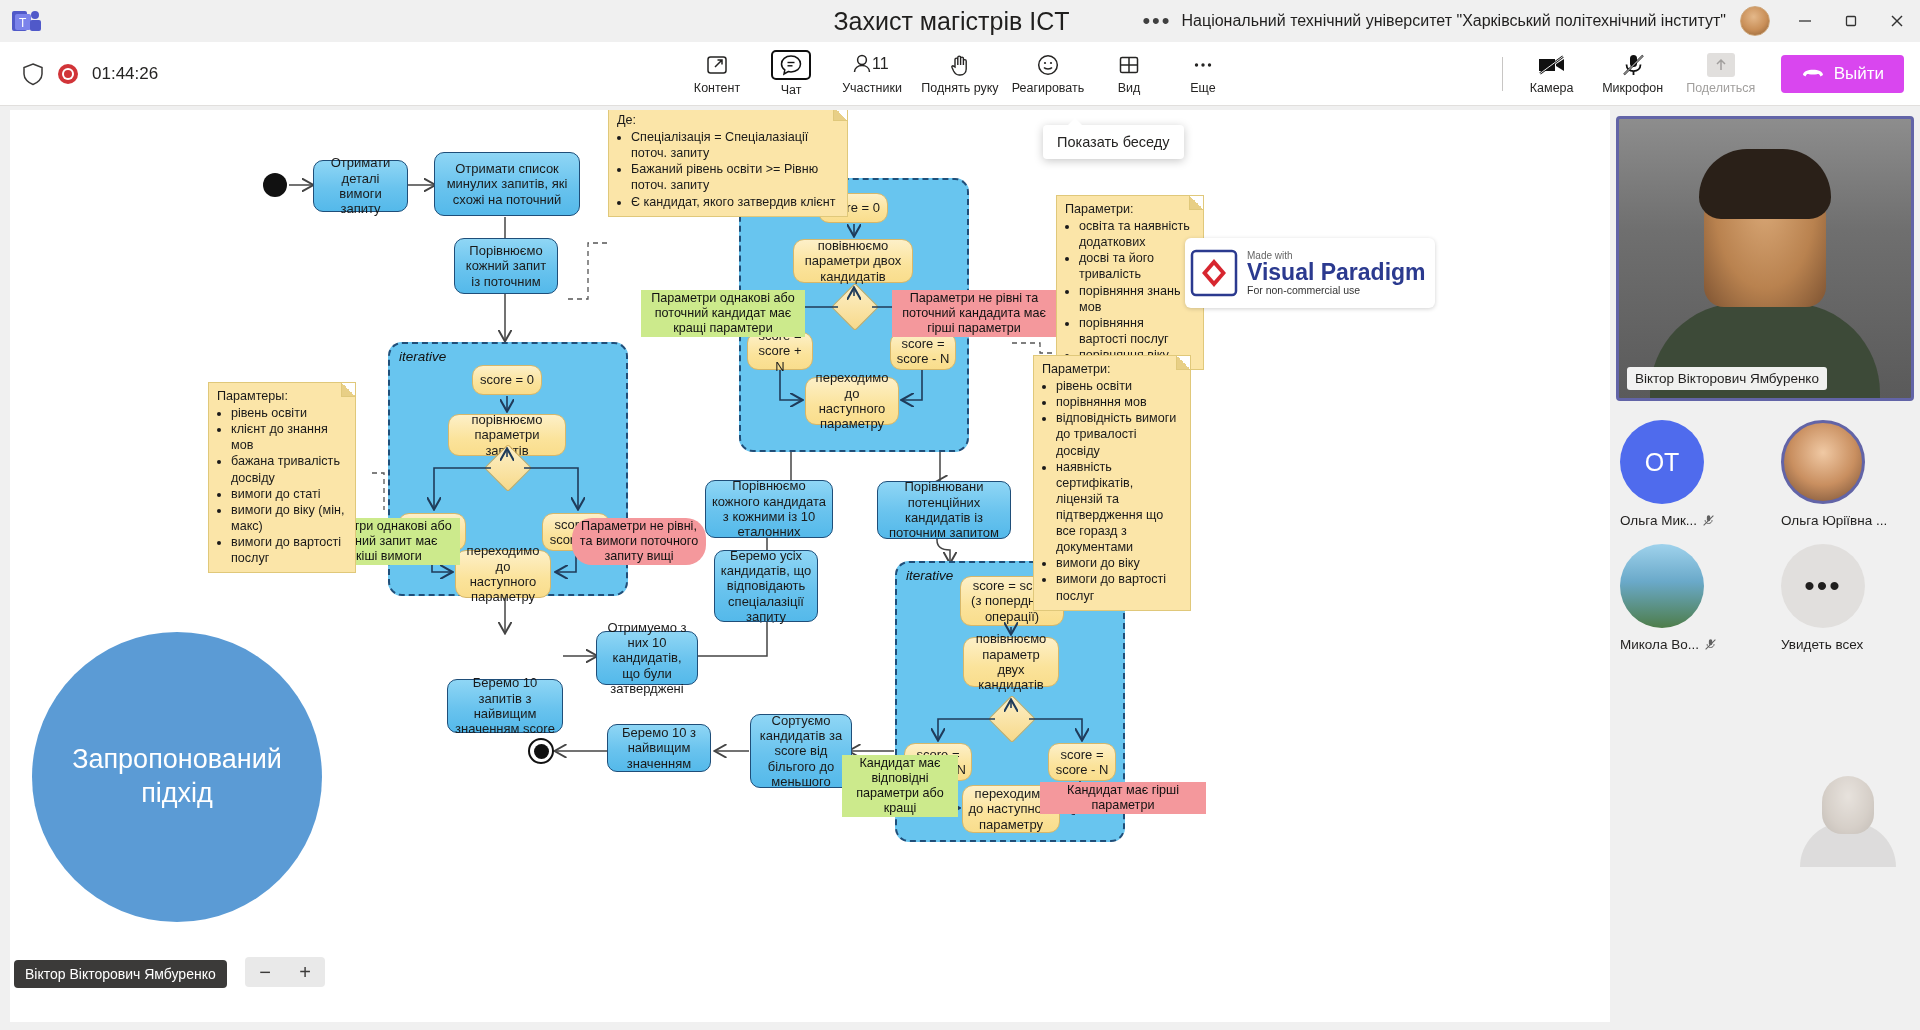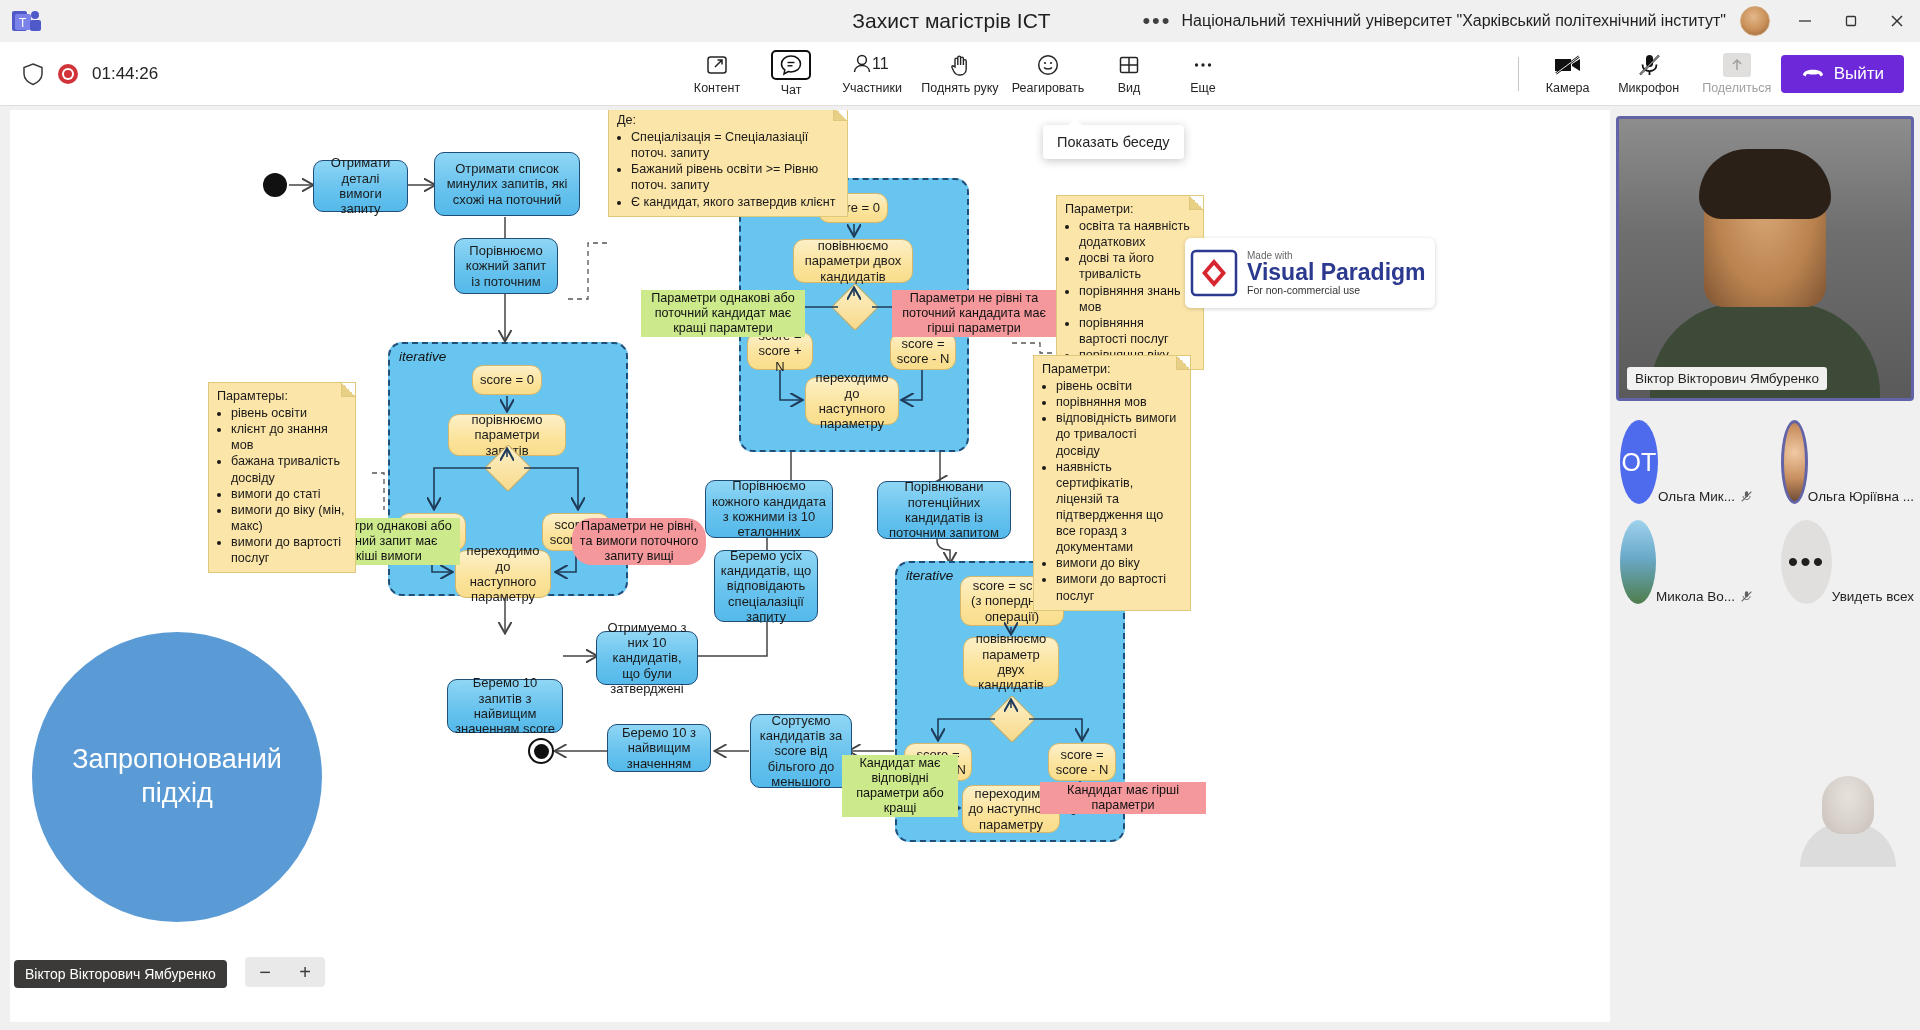--- a/index.html
+++ b/index.html
@@ -10,21 +10,21 @@
   }
 
   
   .titlebar {
     position: absolute; left: 0; top: 0; width: 1920px; height: 42px;
     background: #f0f0f0; display: flex; align-items: center;
   }
   .tb-logo { width: 34px; height: 28px; margin-left: 10px; position: relative; }
   .tb-title {
     position: absolute; left: 0; right: 17px; text-align: center;
-    font-size: 21px; color: #201f1e;
+    font-size: 25px; color: #201f1e;
   }
   .tb-right {
     position: absolute; right: 0; top: 0; height: 42px;
     display: flex; align-items: center; gap: 0px;
   }
   .tb-dots { font-size: 22px; color: #404040; letter-spacing: 2px; margin-right: 10px;}
   .tb-org { font-size: 16px; color: #201f1e; white-space: nowrap; }
   .tb-avatar {
     width: 30px; height: 30px; border-radius: 50%;
     background: radial-gradient(circle at 45% 35%, #e4b88a 0%, #c98f58 55%, #8a5d33 100%);
@@ -73,21 +73,21 @@
   .tl-right {
     position: absolute; right: 16px; display: flex; align-items: center; gap: 0px;
   }
   .vsep { width: 1px; height: 34px; background: #c8c6c4; margin: 0 12px; }
   .tool.disabled { color: #a19f9d; }
   .share-box {
     width: 28px; height: 24px; background: #e1dfdd; border-radius: 3px;
     display: flex; align-items: center; justify-content: center; color:#a19f9d;
   }
   .leave-btn {
-    background: #6d28d9; color: #fff; border: none;
+    margin-left: 16px; background: #d946ef; color: #fff; border: none;
     height: 38px; padding: 0 20px; border-radius: 4px; font-size: 17px;
     display: flex; align-items: center; gap: 9px; cursor: pointer;
     font-family: "Liberation Sans", sans-serif;
   }
 
   
   .tooltip {
     position: absolute; left: 1043px; top: 125px;
     background: #fff; border-radius: 4px; padding: 9px 14px;
     box-shadow: 0 2px 10px rgba(0,0,0,.22); font-size: 14.5px; color: #252423;
@@ -206,21 +206,21 @@
   .sv-body {
     position: absolute; left: 50%; bottom: 0; transform: translateX(-50%);
     width: 230px; height: 95px; border-radius: 90px 90px 0 0; background: #3d4a38;
   }
   .sv-name {
     position: absolute; left: 8px; bottom: 8px; background: rgba(255,255,255,.92);
     font-size: 13.5px; padding: 4px 8px; border-radius: 3px; color: #201f1e;
   }
   .tiles { position: absolute; left: 10px; top: 310px; width: 294px; }
   .trow { display: flex; gap: 28px; margin-bottom: 16px; }
-  .tile { width: 133px; display: flex; flex-direction: row; align-items: flex-end; }
+  .tile { width: 133px; display: flex; flex-direction: column; align-items: flex-start; }
   .circ {
     width: 84px; height: 84px; border-radius: 50%; display: flex;
     align-items: center; justify-content: center; color: #fff; font-size: 25px;
     position: relative;
   }
   .circ.initials { background: #4f6bed; }
   .circ.photo1 {
     background: radial-gradient(circle at 50% 38%, #f0c9a4 0%, #c98f60 52%, #6d4a33 100%);
     border: 3px solid #6264a7;
   }

